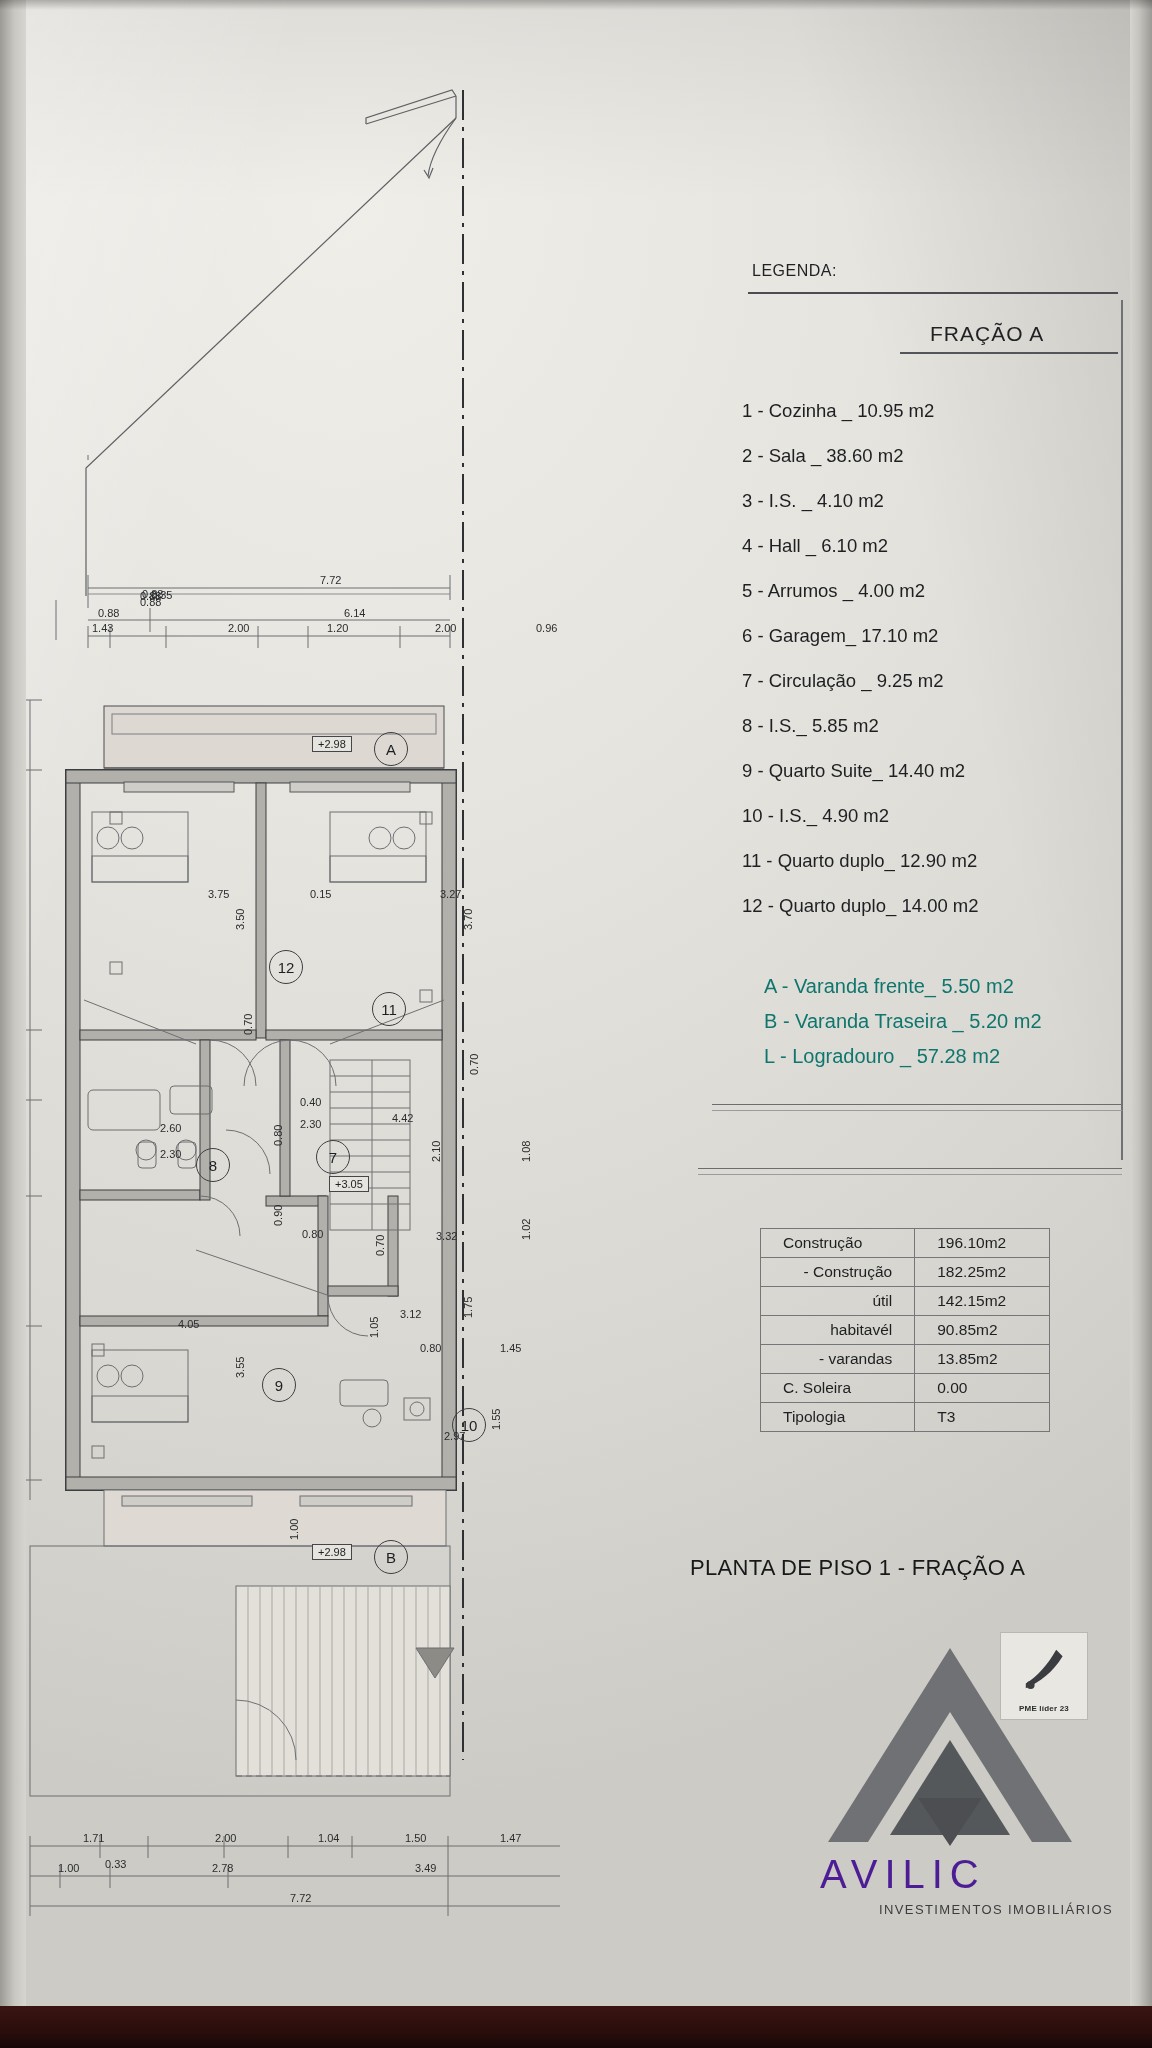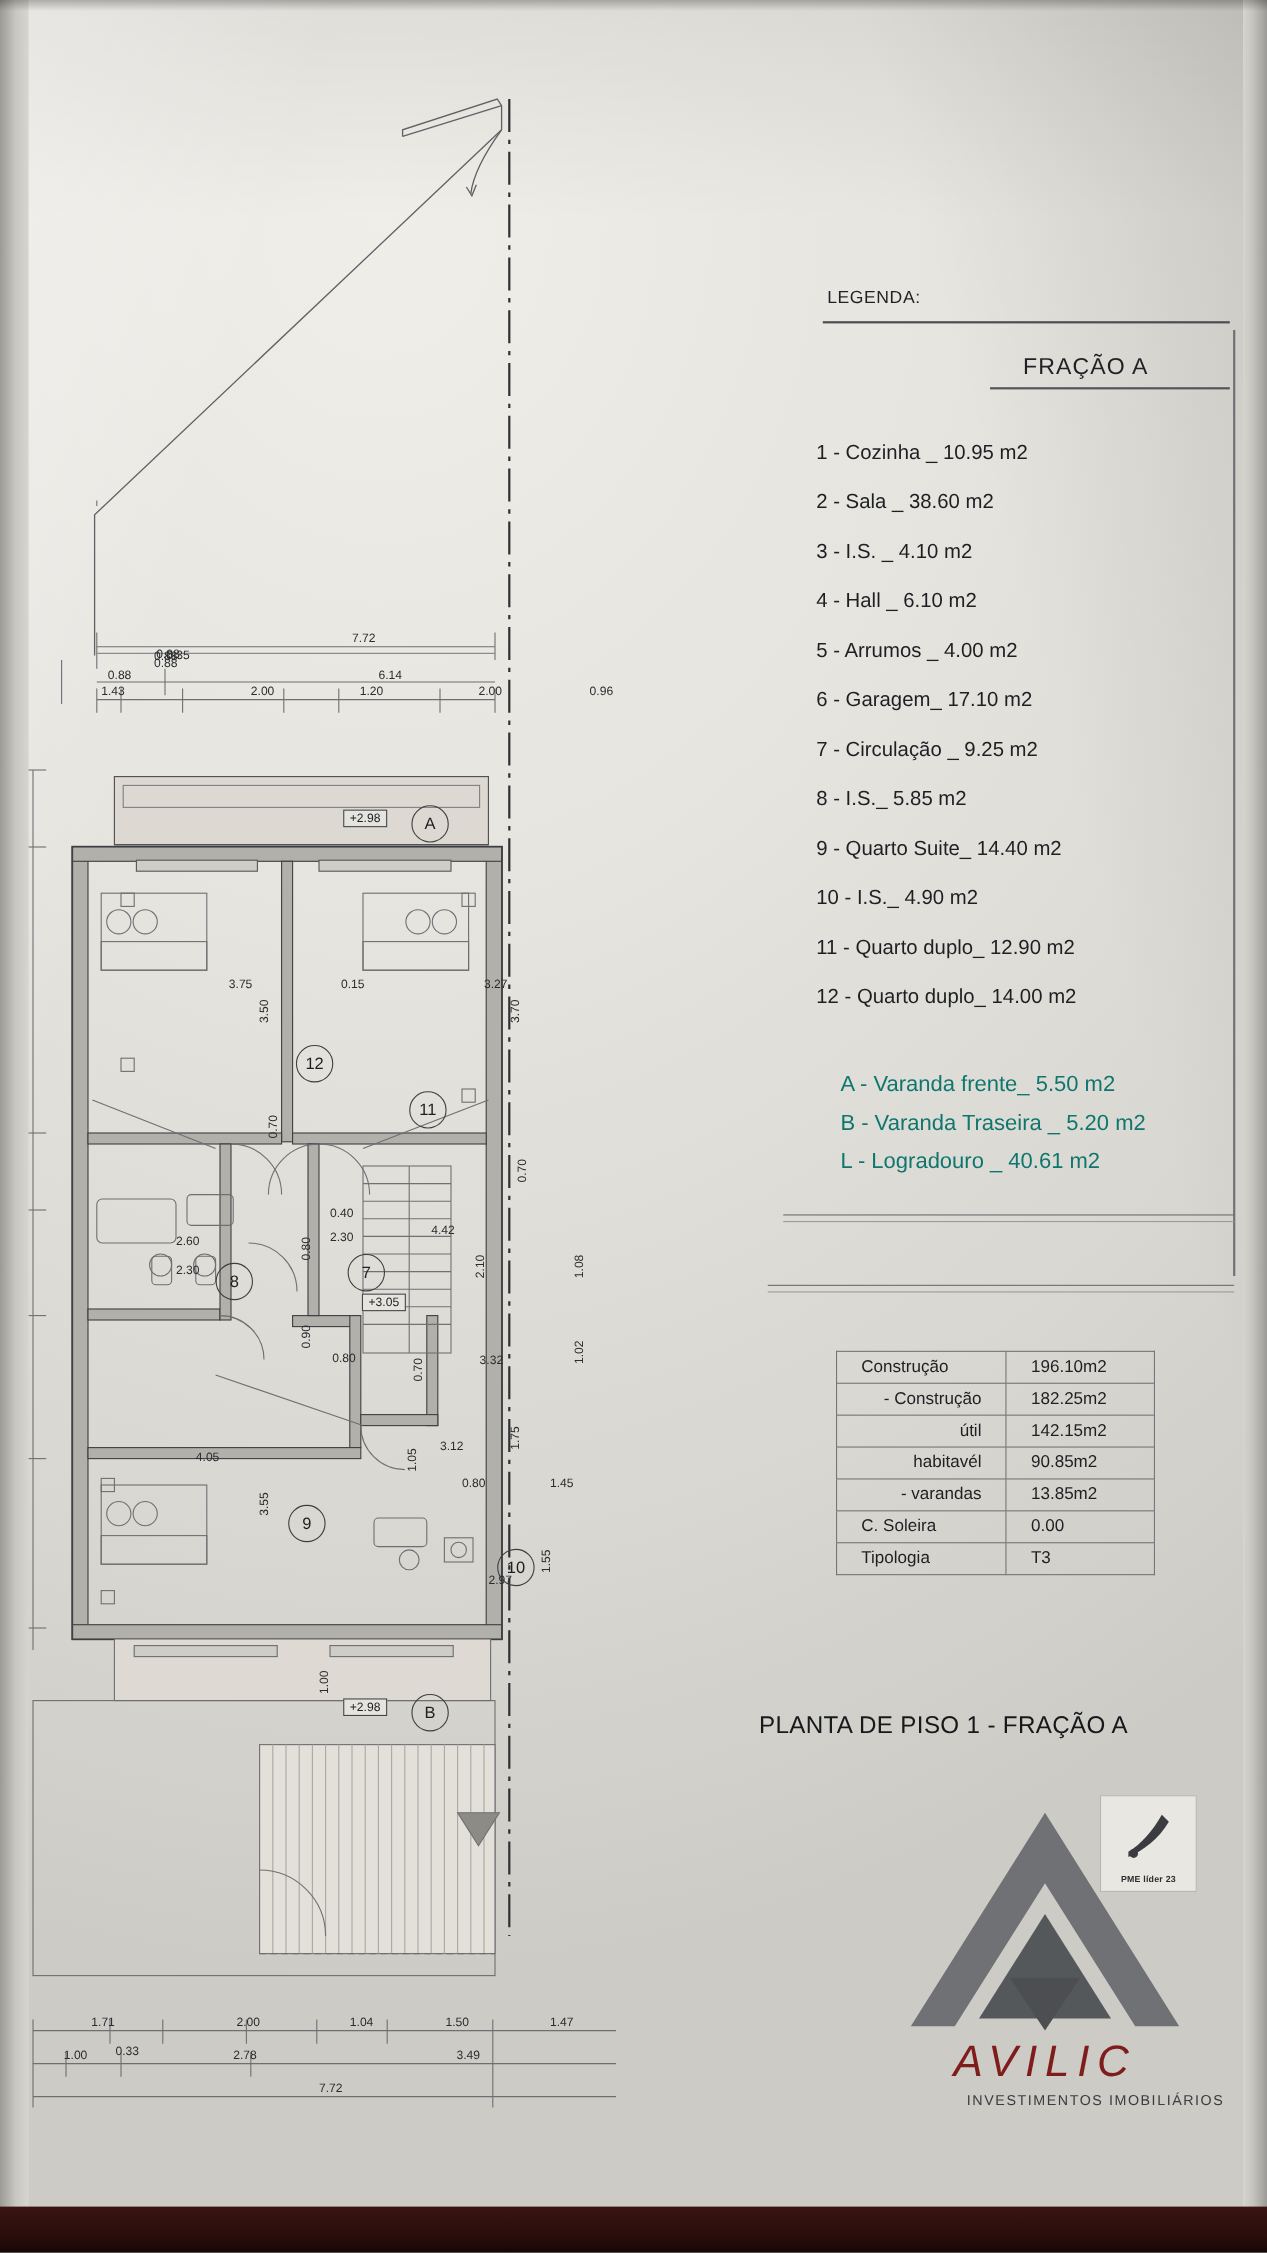--- a/index.html
+++ b/index.html
@@ -57,22 +57,22 @@
   .plan-caption{position:absolute;left:690px;top:1555px;font-size:22px;font-weight:normal;
     color:#16181a;letter-spacing:.3px;}
 
   
   .logo-wrap{position:absolute;left:800px;top:1620px;width:300px;height:300px;}
   .pme{position:absolute;left:1000px;top:1632px;width:86px;height:86px;
     background:#e9e7e2;border:1px solid #b9b7b2;}
   .pme .arc{position:absolute;left:20px;top:12px;width:48px;height:48px;}
   .pme .cap{position:absolute;left:4px;bottom:6px;right:4px;text-align:center;
     font-size:8px;color:#2a2c2e;font-weight:bold;letter-spacing:.2px;}
-  .brand{position:absolute;left:820px;top:1852px;width:260px;text-align:center;
-    font-size:40px;letter-spacing:7px;color:#7f1d1d;font-style:italic;}
+  .brand{position:absolute;left:820px;top:1852px;width:260px;text-align:left;
+    font-size:40px;letter-spacing:7px;color:#4c1d95;}
   .brand-sub{position:absolute;left:836px;top:1902px;width:320px;text-align:center;
     font-size:13px;letter-spacing:1.4px;color:#3b3d40;}
 
   
   svg.plan{position:absolute;left:0;top:0;width:1152px;height:2008px;}
   .dimtxt{font-size:11px;fill:#2a2c2e;font-family:"Liberation Sans",sans-serif;}
   .w{stroke:#3d3f42;fill:none;}
   .thin{stroke:#6d6f72;fill:none;stroke-width:1;}
 </style>
 </head>
@@ -385,21 +385,21 @@
     <div class="li">8 - I.S._ 5.85 m2</div>
     <div class="li">9 - Quarto Suite_ 14.40 m2</div>
     <div class="li">10 - I.S._ 4.90 m2</div>
     <div class="li">11 - Quarto duplo_ 12.90 m2</div>
     <div class="li">12 - Quarto duplo_ 14.00 m2</div>
   </div>
 
   <div class="legend-sub">
     <div class="li">A - Varanda frente_ 5.50 m2</div>
     <div class="li">B - Varanda Traseira _ 5.20 m2</div>
-    <div class="li">L - Logradouro _ 40.61 m2</div>
+    <div class="li">L - Logradouro _ 57.28 m2</div>
   </div>
 
   <div class="hr1"></div>
   <div class="hr2"></div>
   <div class="hr3"></div>
   <div class="hr4"></div>
 
   <table class="tbl">
     <tbody>
         <tr>

